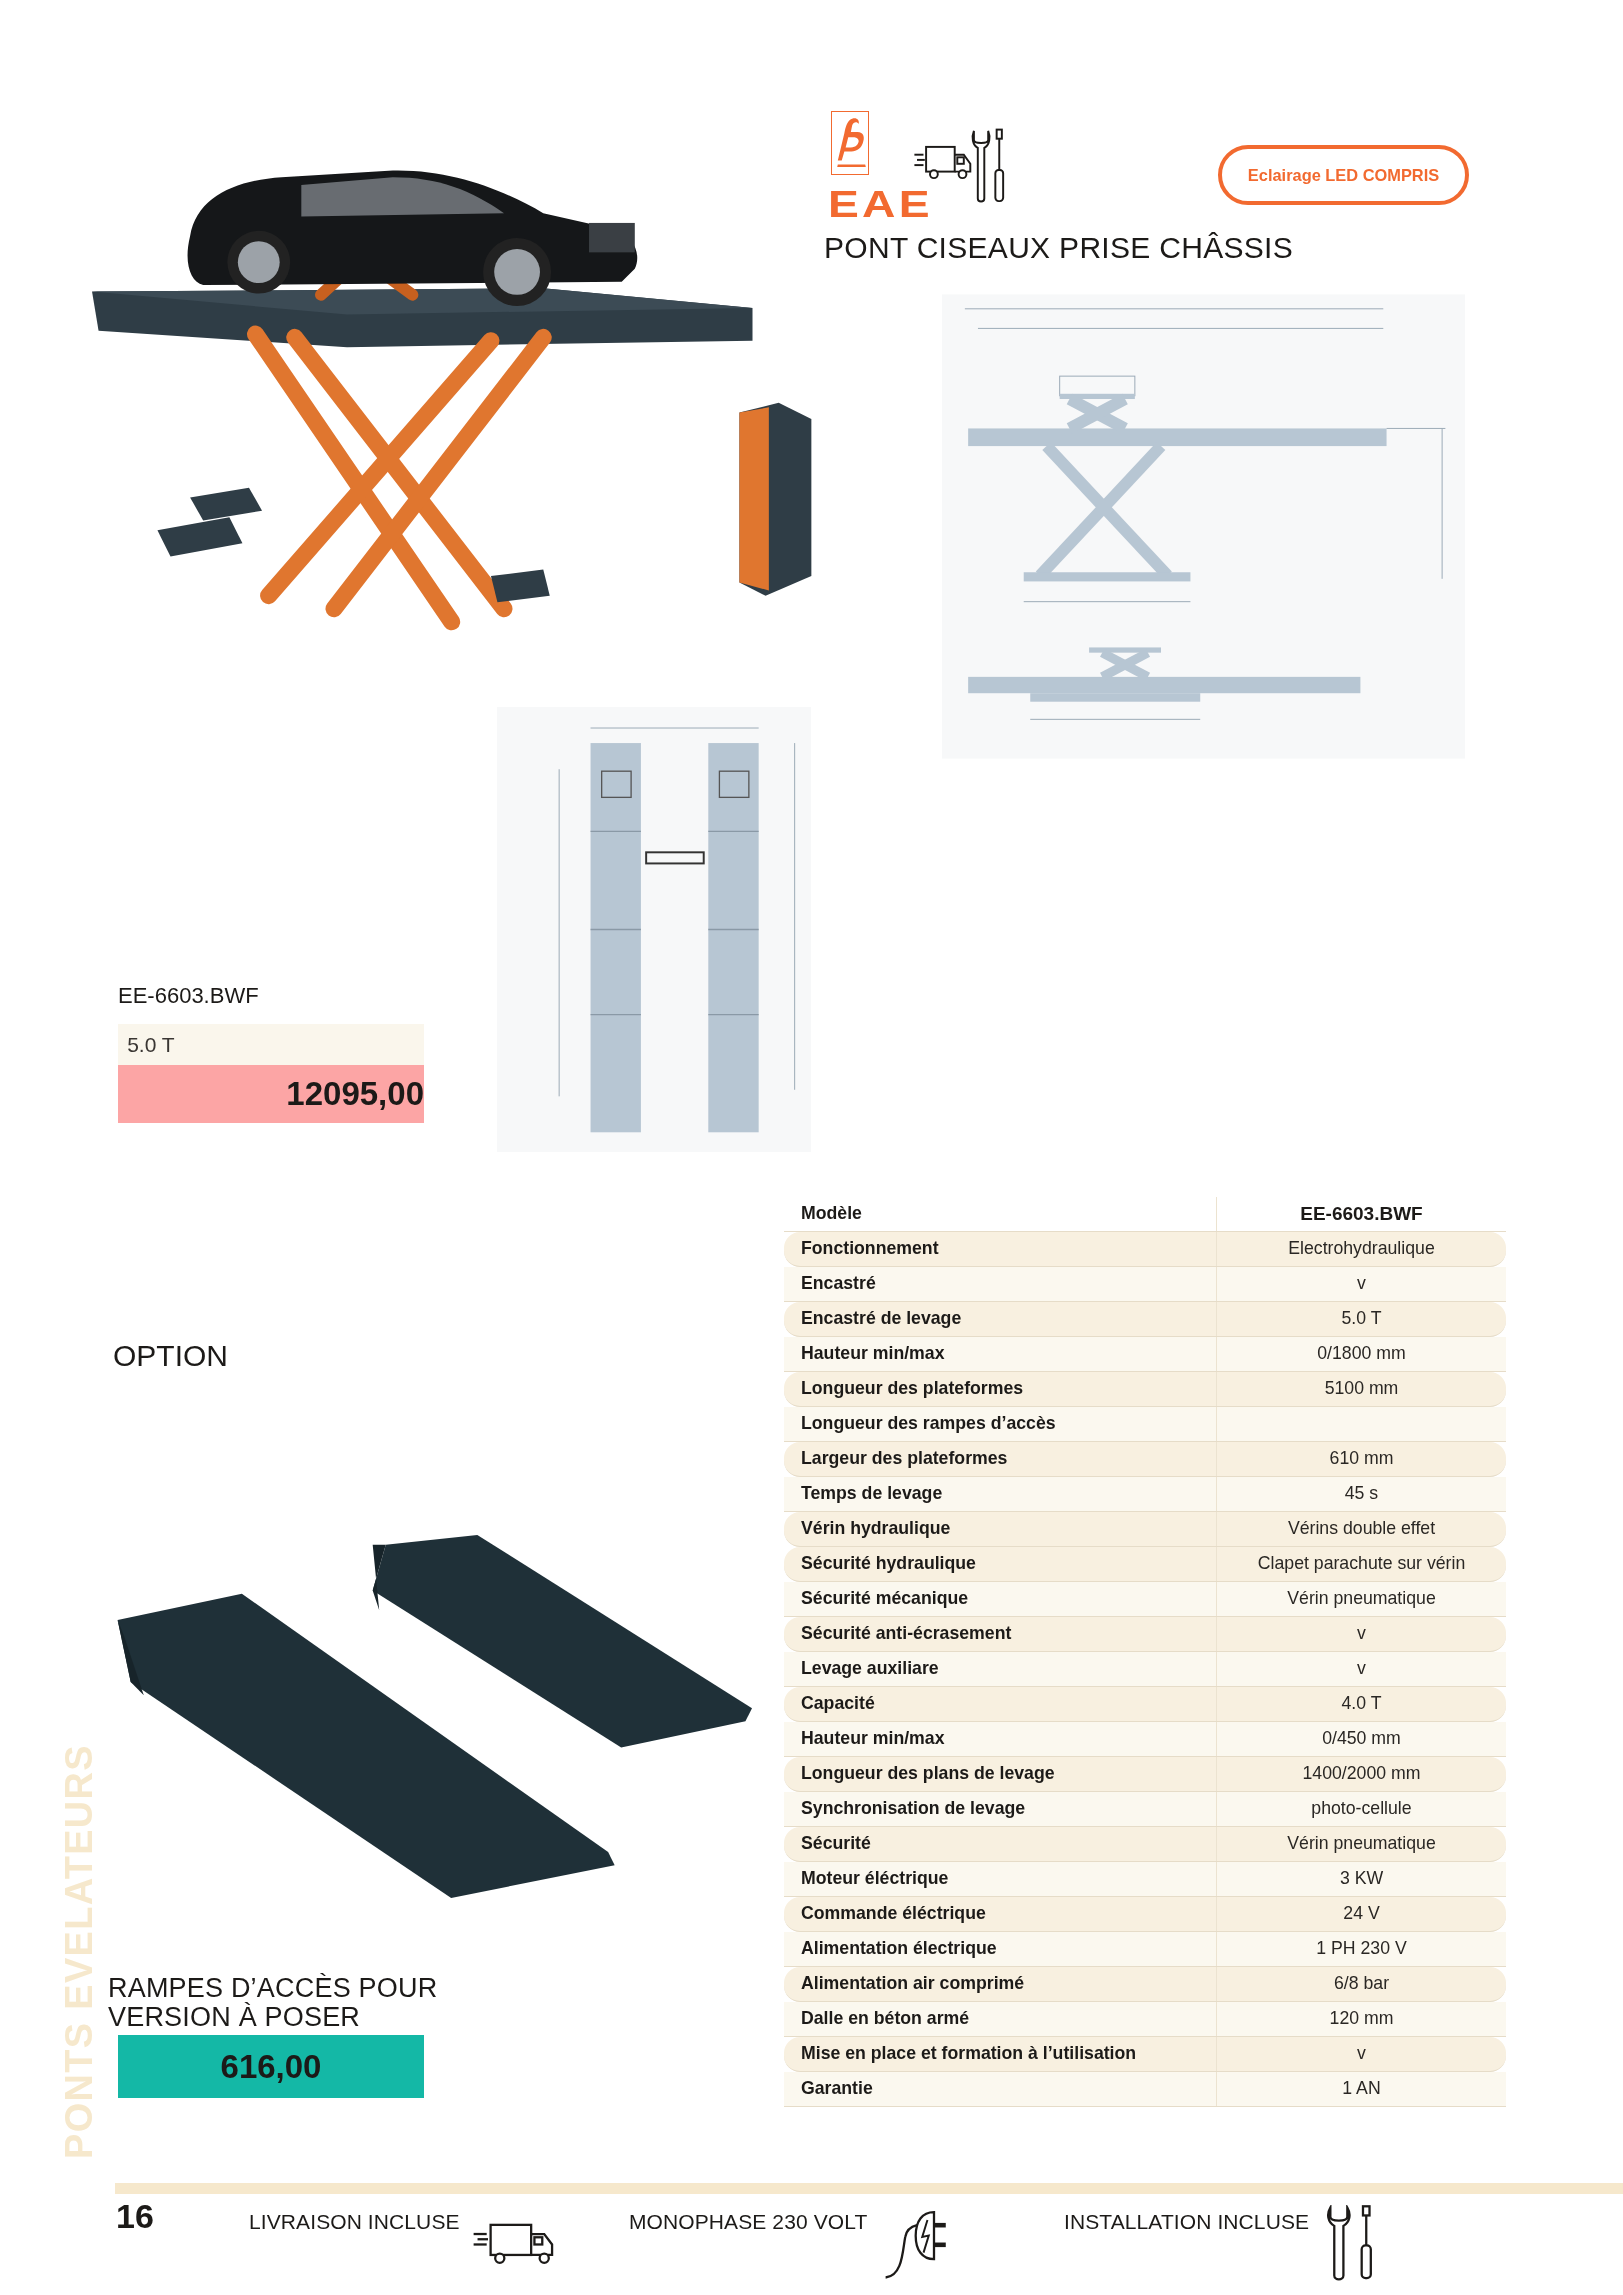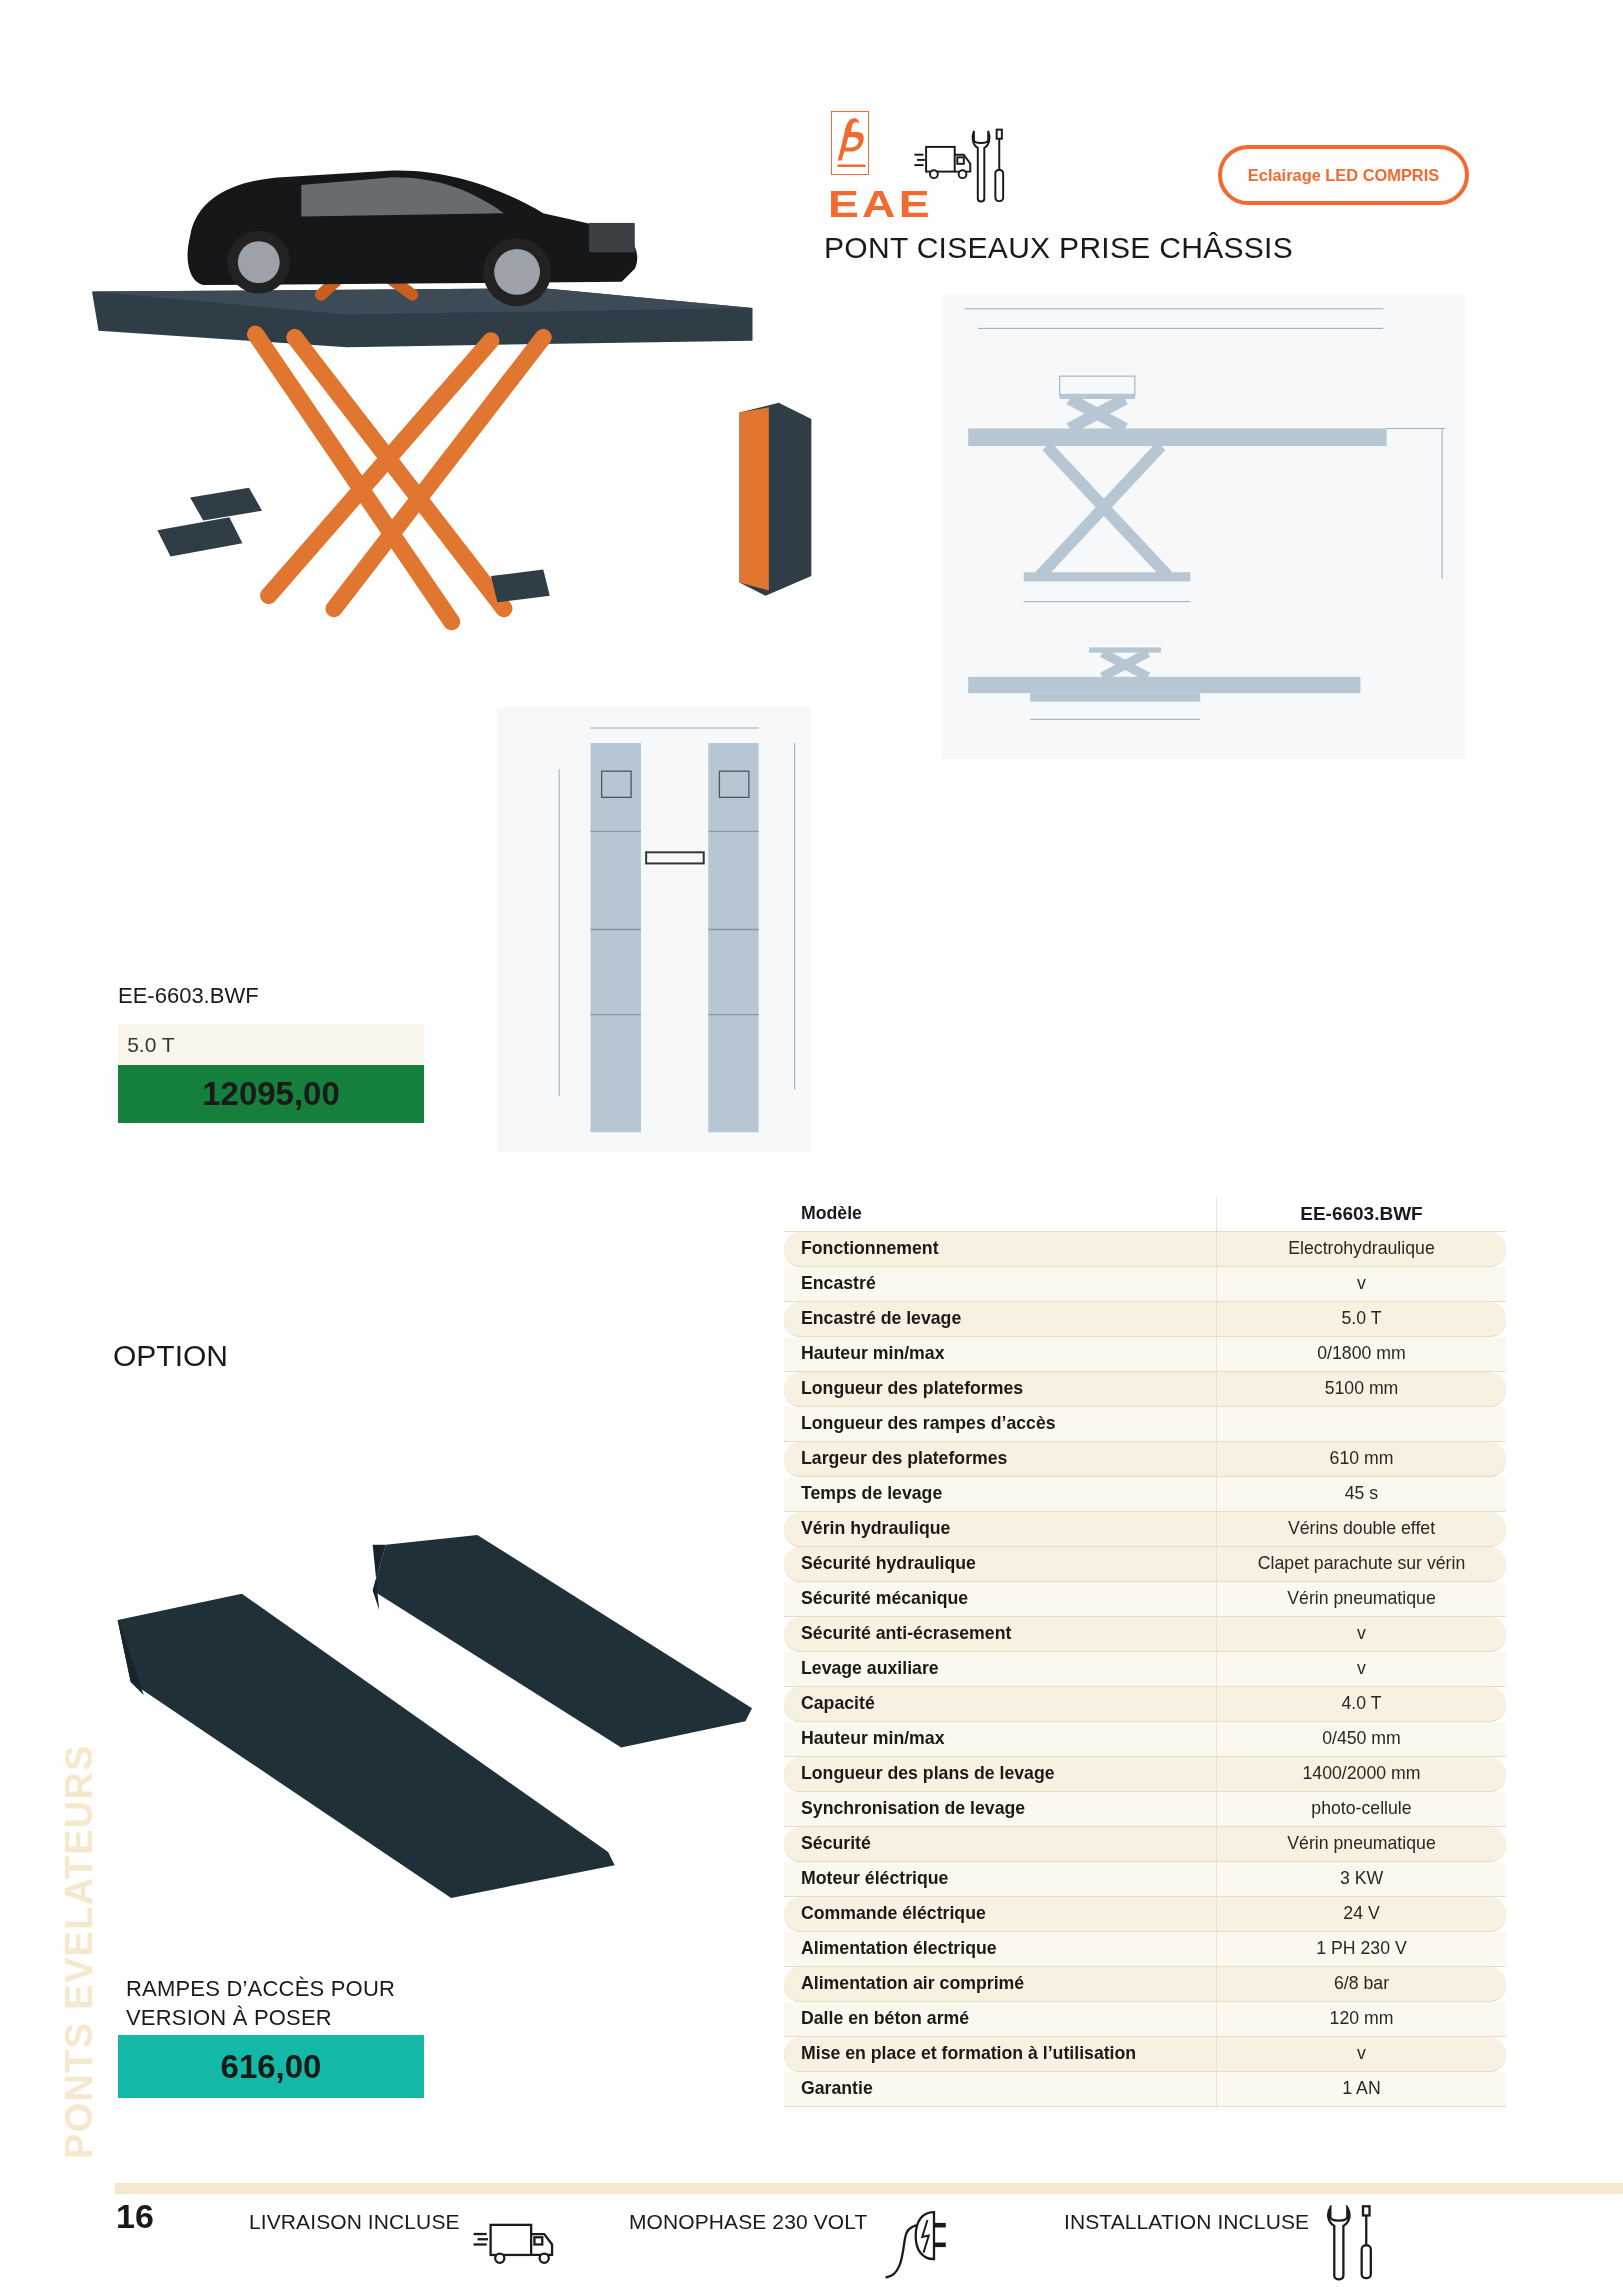--- a/index.html
+++ b/index.html
@@ -19,24 +19,24 @@
 
   
   .main-photo { left: 85px; top: 151px; width: 753px; height: 497px; }
   .side-drawing { left: 942px; top: 294px; width: 523px; height: 465px; }
   .top-drawing { left: 497px; top: 707px; width: 314px; height: 445px; }
   .ramp-photo { left: 98px; top: 1440px; width: 654px; height: 458px; }
 
   
   .model-code { left: 118px; top: 983px; font-size: 22px; color: #1c1a18; }
   .cap-box { left: 118px; top: 1024px; width: 306px; height: 41px; background: #faf6ec; padding-left: 9.2px; font-size: 21px; line-height: 41px; color: #3a3633; }
-  .price-box { left: 118px; top: 1065px; width: 306px; height: 58px; background: #15803d; text-align: center; font-size: 33px; font-weight: bold; line-height: 58px; }
+  .price-box { left: 118px; top: 1065px; width: 306px; height: 58px; background: #fca5a5; text-align: right; font-size: 33px; font-weight: bold; line-height: 58px; }
 
   .option-title { left: 113px; top: 1339px; font-size: 30px; }
-  .ramp-title { left: 126px; top: 1974px; font-size: 22px; line-height: 29px; letter-spacing: 0.2px; }
+  .ramp-title { left: 108px; top: 1974px; font-size: 27px; line-height: 29px; letter-spacing: 0.2px; }
   .ramp-price { left: 118px; top: 2035px; width: 306px; height: 63px; background: #14b8a6; text-align: center; font-size: 33px; font-weight: bold; line-height: 63px; }
 
   .side-label { left: 58px; top: 2159px; transform: rotate(-90deg); transform-origin: left top; font-size: 38px; font-weight: bold; color: #f6e8cc; letter-spacing: 1.3px; white-space: nowrap; }
 
   
   .spec-table { left: 784px; top: 1197px; width: 722px; }
   .spec-row { display: flex; height: 35px; border-bottom: 1.3px solid #e6dcc8; }
   .spec-row.odd { background: #f8f0e0; border-radius: 16px; }
   .spec-row.even { background: #fbf8ef; }
   .spec-row.head { background: #ffffff; }

